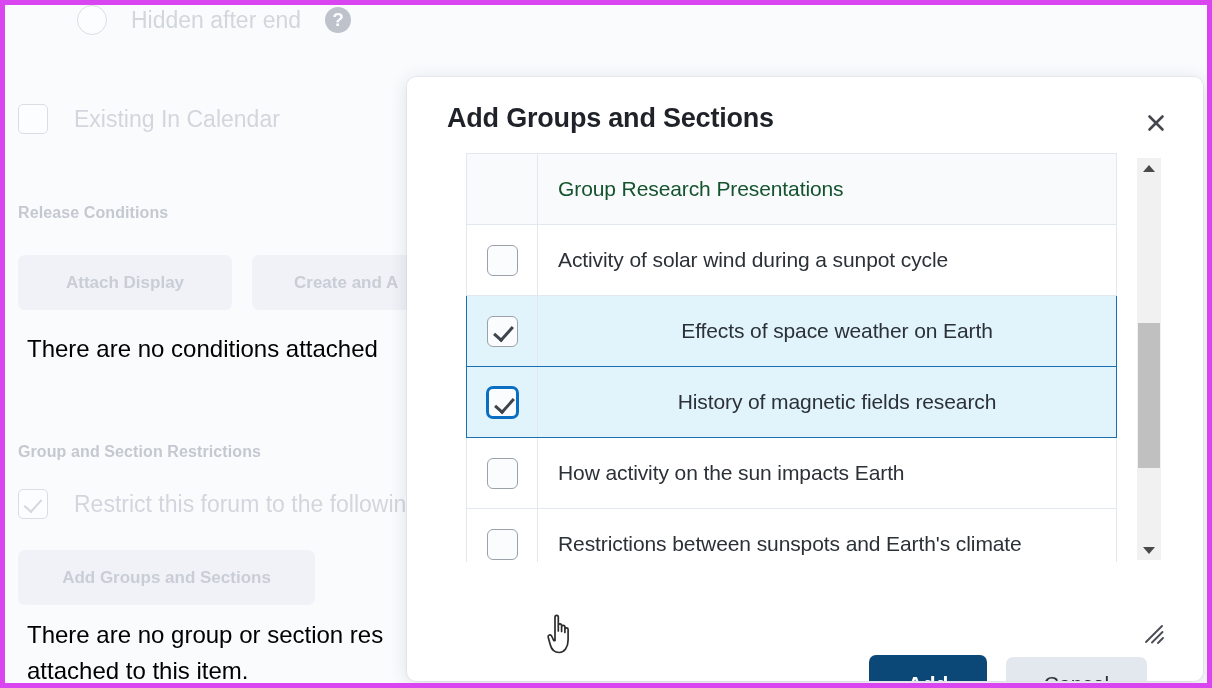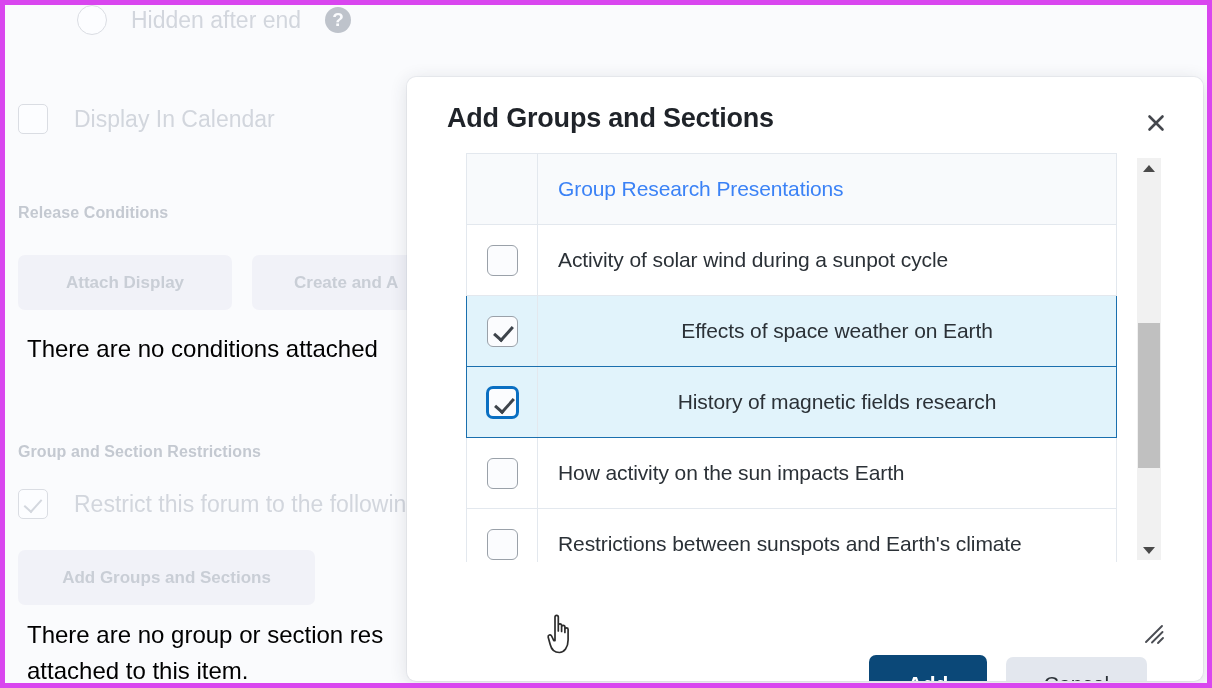--- a/index.html
+++ b/index.html
@@ -186,21 +186,21 @@
     border-right: 1px solid #e3e8ee;
     padding-left: 20px;
     font-size: 21px;
     color: #2b3137;
     letter-spacing: -.1px;
   }
 
   tr.header-row td {
     background: #f8fafc;
   }
-  tr.header-row td.name-cell { color: #3b82f6; }
+  tr.header-row td.name-cell { color: #14532d; }
 
   tr.selected td {
     background: #e1f3fb;
     border-top: 1px solid #1a6fae;
     border-bottom: 1px solid #1a6fae;
   }
   tr.selected td.cb-cell { border-left-color: #1a6fae; }
   tr.selected td.name-cell { border-right-color: #1a6fae; text-align: center; }
 
   .cbox {
@@ -327,21 +327,21 @@
   <div class="bg-page">
 
     <div class="bg-row" style="left:72px; top:0px; gap:24px;">
       <span class="radio-circle"></span>
       <span class="bg-label">Hidden after end</span>
       <span class="help-icon">?</span>
     </div>
 
     <div class="bg-row" style="left:13px; top:99px; gap:26px;">
       <span class="bg-checkbox"></span>
-      <span class="bg-label">Display In Calendar</span>
+      <span class="bg-label">Existing In Calendar</span>
     </div>
 
     <div class="bg-row" style="left:13px; top:199px;">
       <span class="bg-section-title">Release Conditions</span>
     </div>
 
     <div class="bg-btn" style="position:absolute; left:13px; top:250px; width:214px; height:55px;">
       <span>Attach Display</span>
     </div>
 

